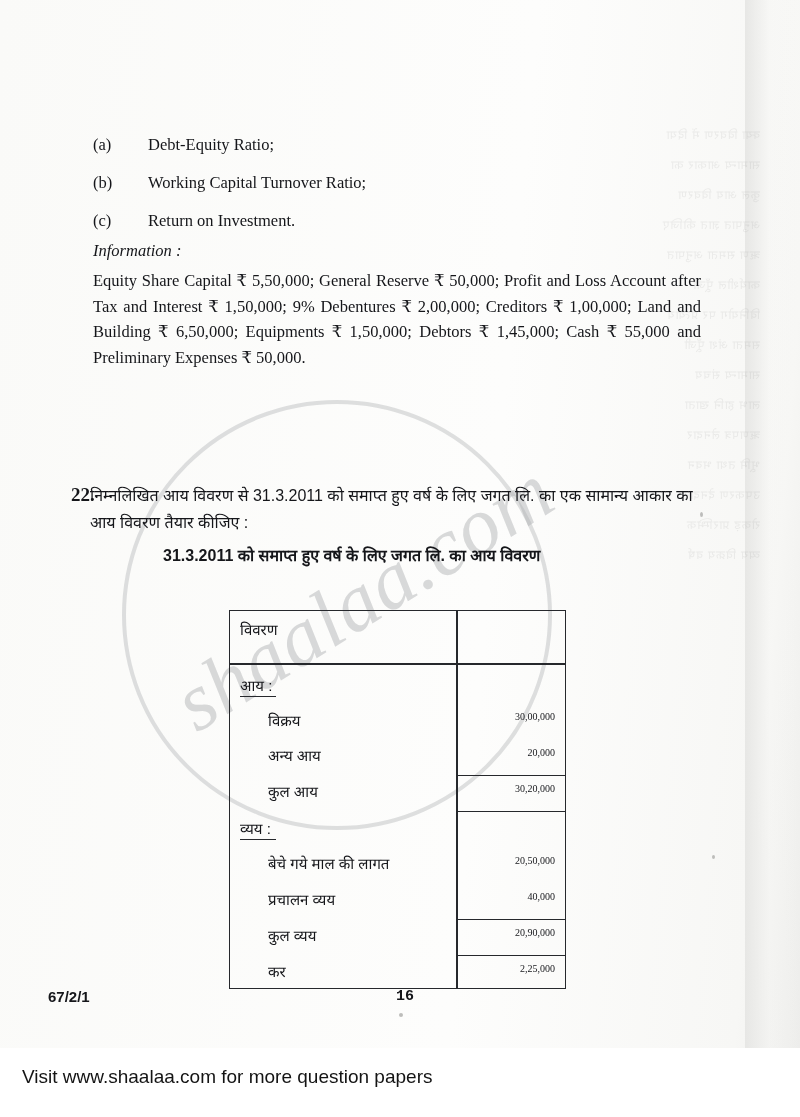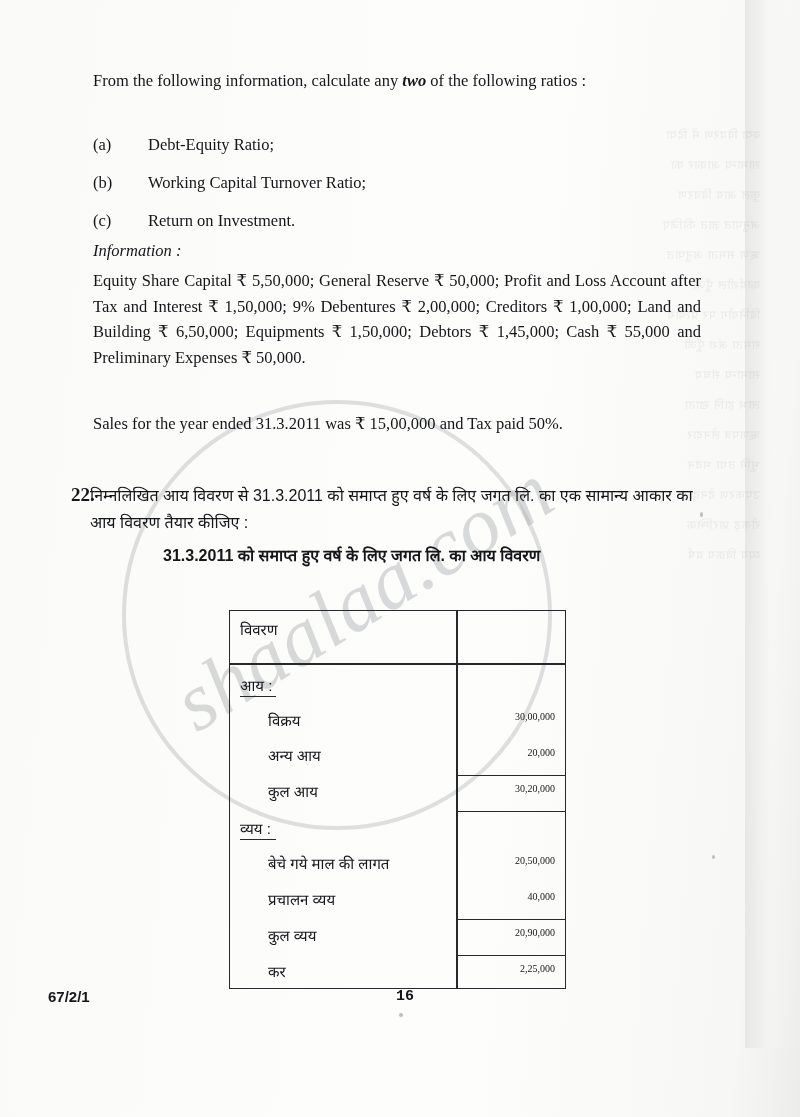--- a/index.html
+++ b/index.html
@@ -298,40 +298,36 @@
     व्यय विक्रय वर्ष
   </div>
 
   <div id="watermark">
     <div class="ring"></div>
     <div class="wm-text">shaalaa.com</div>
   </div>
 
   <div id="content">
 
-    <div class="para q-intro">
-      From the following information, calculate any <b><i>two</i></b> of the following ratios :
-    </div>
 
     <div class="opt-row" style="left:93px; top:132px;">
       <span class="opt-label">(a)</span>
       <span class="opt-text">Debt-Equity Ratio;</span>
     </div>
     <div class="opt-row" style="left:93px; top:170px;">
       <span class="opt-label">(b)</span>
       <span class="opt-text">Working Capital Turnover Ratio;</span>
     </div>
     <div class="opt-row" style="left:93px; top:208px;">
       <span class="opt-label">(c)</span>
       <span class="opt-text">Return on Investment.</span>
     </div>
 
     <div class="info-head">Information :</div>
     <div class="info-body">Equity Share Capital ₹ 5,50,000; General Reserve ₹ 50,000; Profit and Loss Account after Tax and Interest ₹ 1,50,000; 9% Debentures ₹ 2,00,000; Creditors ₹ 1,00,000; Land and Building ₹ 6,50,000; Equipments ₹ 1,50,000; Debtors ₹ 1,45,000; Cash ₹ 55,000 and Preliminary Expenses ₹ 50,000.</div>
-    <div class="sales-body">Sales for the year ended 31.3.2011 was ₹ 15,00,000 and Tax paid 50%.</div>
 
     <div class="qnum">22.</div>
     <div class="q22-text hindi">निम्नलिखित आय विवरण से 31.3.2011 को समाप्त हुए वर्ष के लिए जगत लि. का एक सामान्य आकार का आय विवरण तैयार कीजिए :</div>
 
     <div class="tbl-title hindi">31.3.2011 को समाप्त हुए वर्ष के लिए जगत लि. का आय विवरण</div>
 
     <div id="stmt-table">
       <div class="col-divider"></div>
       <div class="header-rule"></div>
 
@@ -369,14 +365,17 @@
     </div>
 
     <div class="footer-code">67/2/1</div>
     <div class="footer-page">16</div>
 
     <div class="speck" style="left:399px; top:1013px; width:4px; height:4px;"></div>
     <div class="speck" style="left:700px; top:512px; width:3px; height:5px;"></div>
     <div class="speck" style="left:712px; top:855px; width:3px; height:4px;"></div>
   </div>
 
+  <div id="banner">
+    <div class="banner-text">Visit www.shaalaa.com for more question papers</div>
+  </div>
 
 </div>
 
 </body></html>

